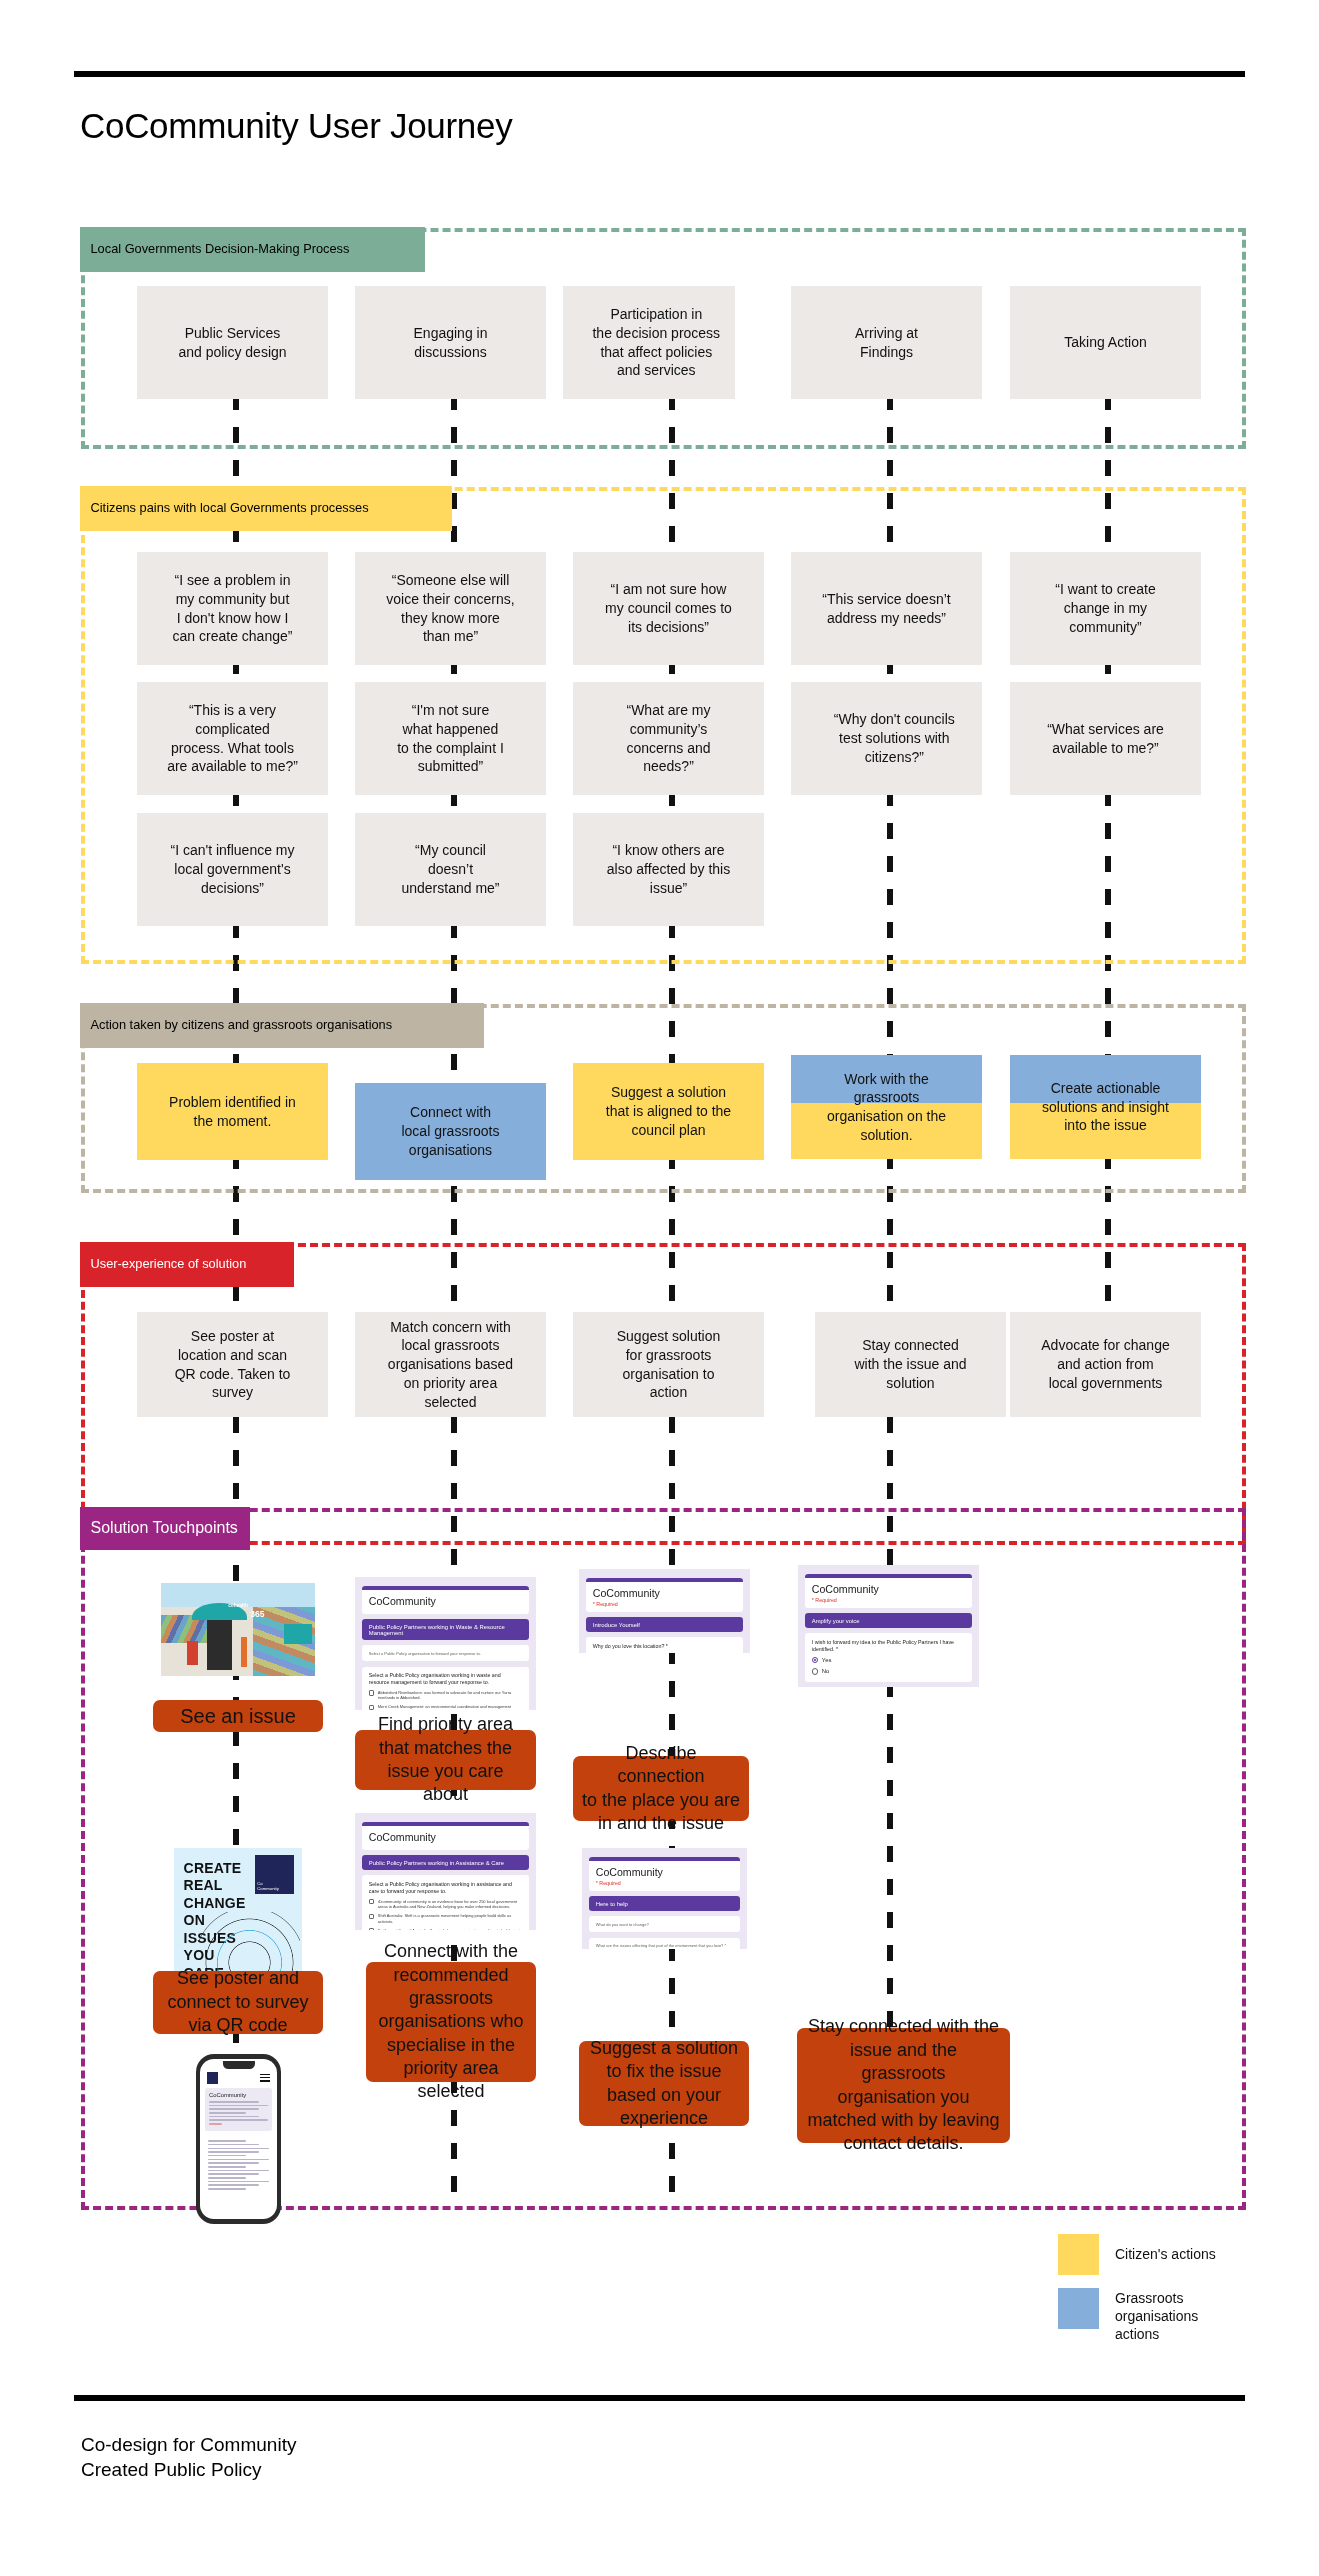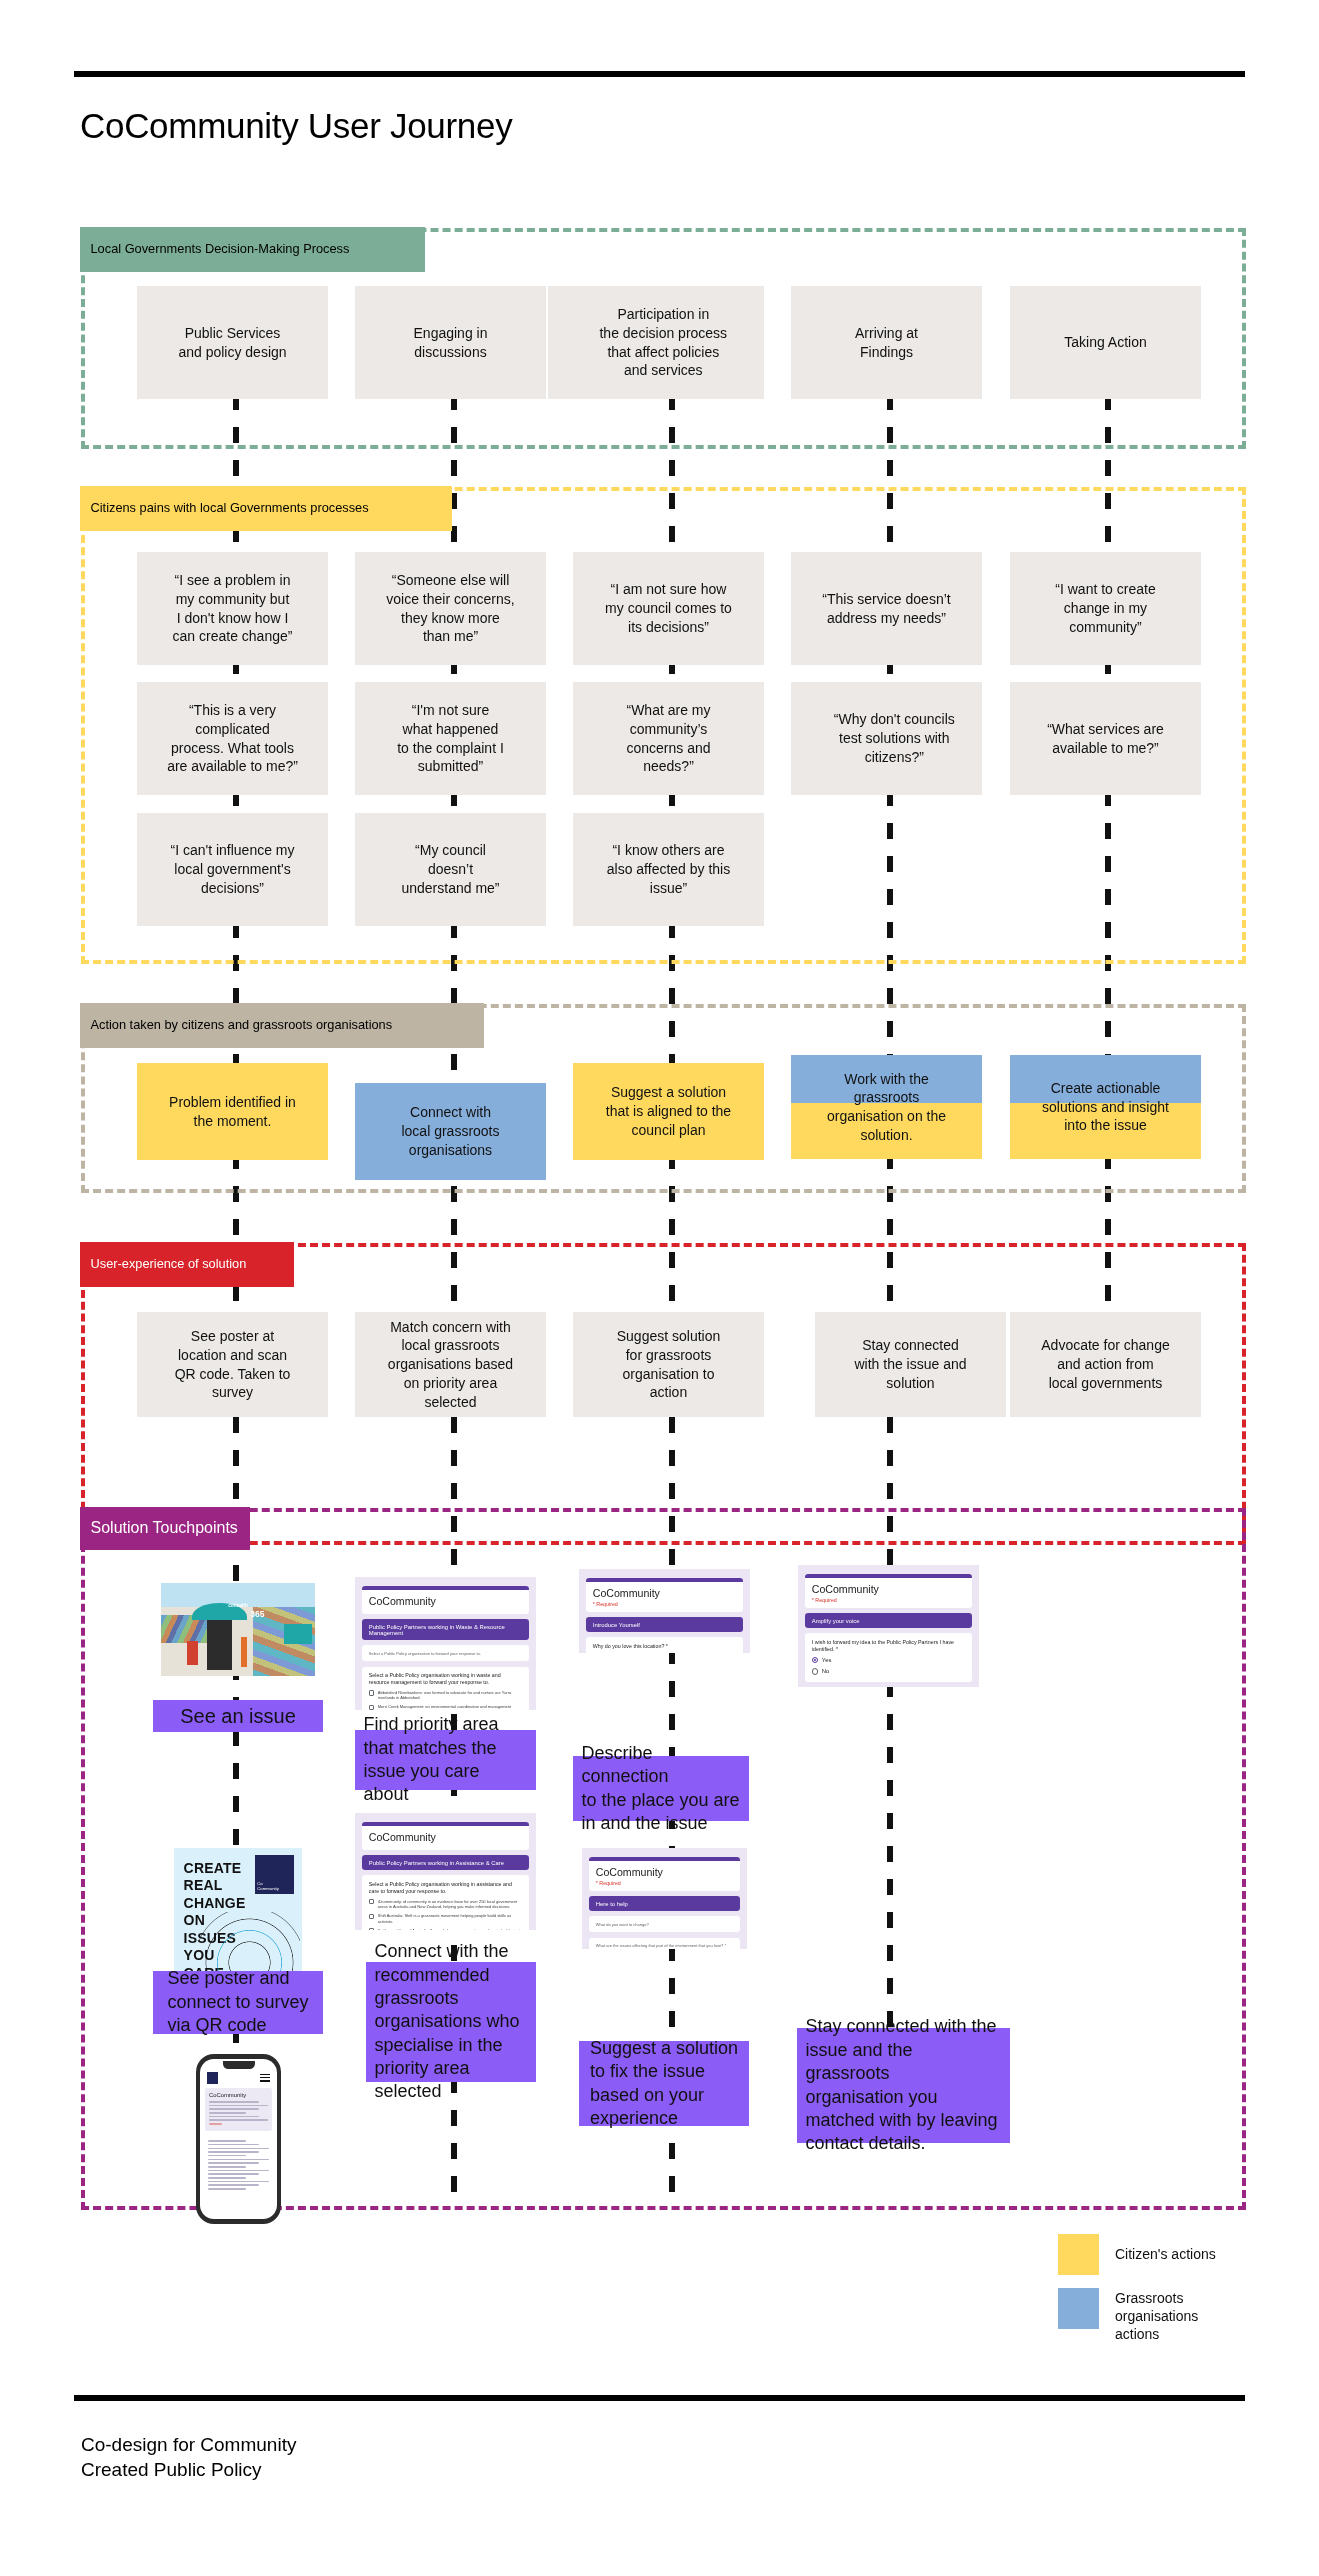--- a/index.html
+++ b/index.html
@@ -92,24 +92,24 @@
   .card.yellow { background:#ffd95e; }
   .card.blue   { background:#86aedb; }
   .card.split  {
     background:linear-gradient(to bottom,#86aedb 0%,#86aedb 46%,#ffd95e 46%,#ffd95e 100%);
   }
   .card.action { font-size:14px; }
 
   
   .caption {
     position:absolute;
-    background:#8b5cf6;
+    background:#c2410c;
     display:flex; align-items:center; justify-content:center;
-    color:#111;
-    font-size:18px; line-height:1.3; padding:6.4px 8.5px;
+    text-align:center; color:#111;
+    font-size:18px; line-height:1.3; padding:6.4px 8.5px;border-radius:7px;
   }
 
   
   .shot { position:absolute; overflow:hidden; }
 
   
   .gform { background:#ebe5f4; padding:8.5px 7.4px; }
   .gf-card { background:#fff; border-radius:3.2px; margin-bottom:5.3px; padding:5.3px 6.4px; }
   .gf-top { border-top:4.8px solid #5a3a9e; }
   .gf-title { font-size:10.6px; color:#202124; margin-bottom:2.1px; }
@@ -207,21 +207,21 @@
   <div class="vconn" style="left:451px;  top:394px;  height:1798px;"></div>
   <div class="vconn" style="left:669px; top:394px;  height:1798px;"></div>
   <div class="vconn" style="left:887px; top:394px;  height:1681px;"></div>
   <div class="vconn" style="left:1105px; top:394px;  height:952px;"></div>
   <div class="vconn" style="left:233px;  top:1532px; height:649px;"></div>
 
   <div class="card gov" style="left: 137px; top: 286px; width: 191px; height: 113px; white-space: pre-line;">Public Services
 and policy design</div>
   <div class="card gov" style="left: 355px; top: 286px; width: 191px; height: 113px; white-space: pre-line;">Engaging in
 discussions</div>
-  <div class="card gov" style="left: 548px; top: 286px; width: 216px; height: 113px; white-space: pre-line; padding-left: 22px;">Participation in
+  <div class="card gov" style="left: 563px; top: 286px; width: 172px; height: 113px; white-space: pre-line; padding-left: 22px;">Participation in
 the decision process
 that affect policies
 and services</div>
   <div class="card gov" style="left: 791px; top: 286px; width: 191px; height: 113px; white-space: pre-line;">Arriving at
 Findings</div>
   <div class="card gov" style="left:1010px; top:286px; width:191px; height:113px;">Taking Action</div>
 
   <div class="lane" id="lane-pains">
     <div class="lane-frame"></div>
     <div class="lane-banner">Citizens pains with local Governments processes</div>

